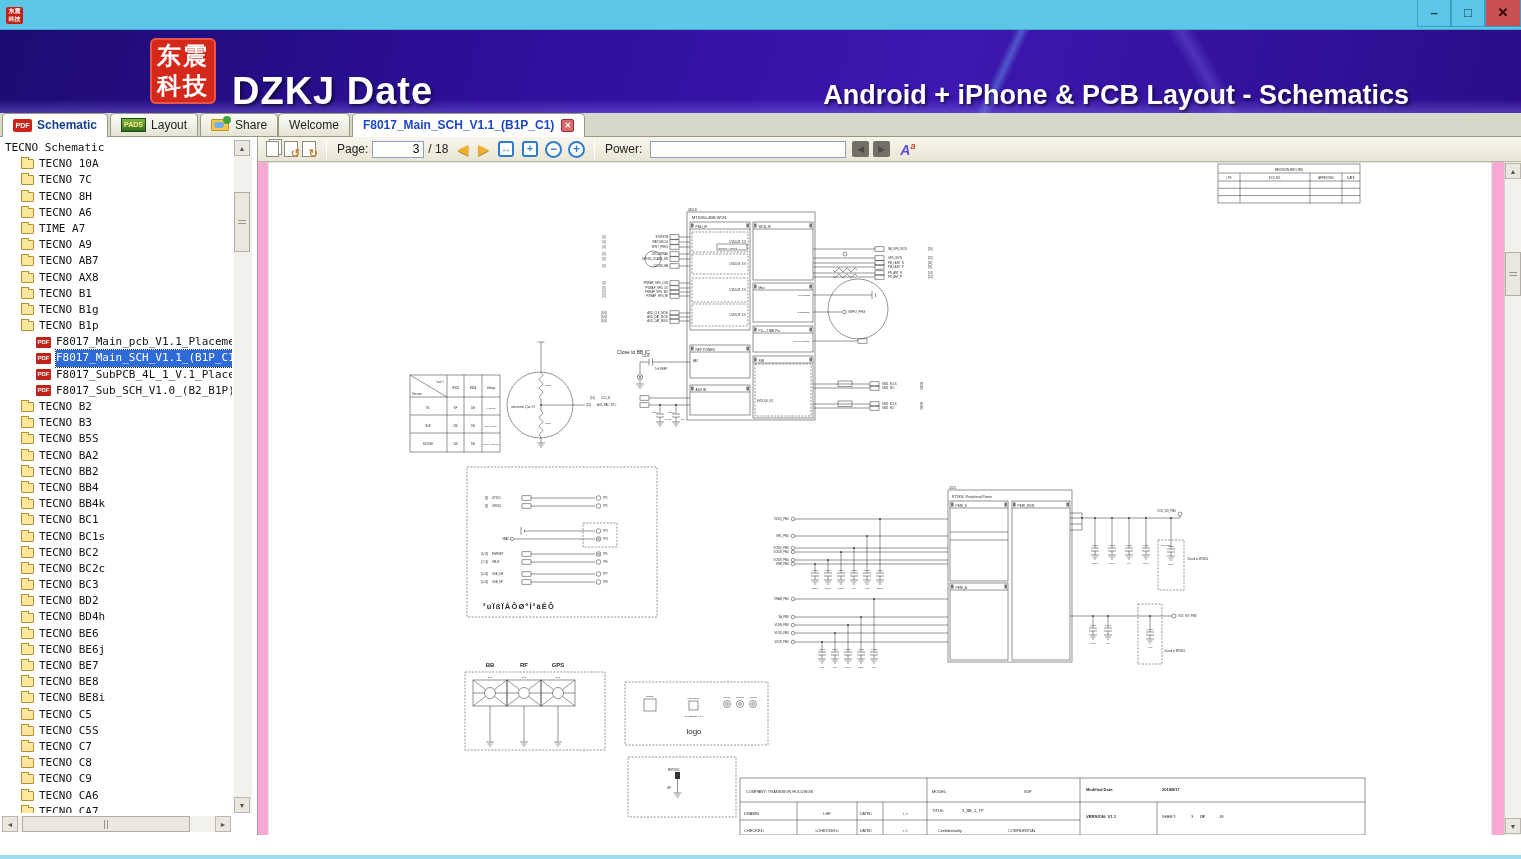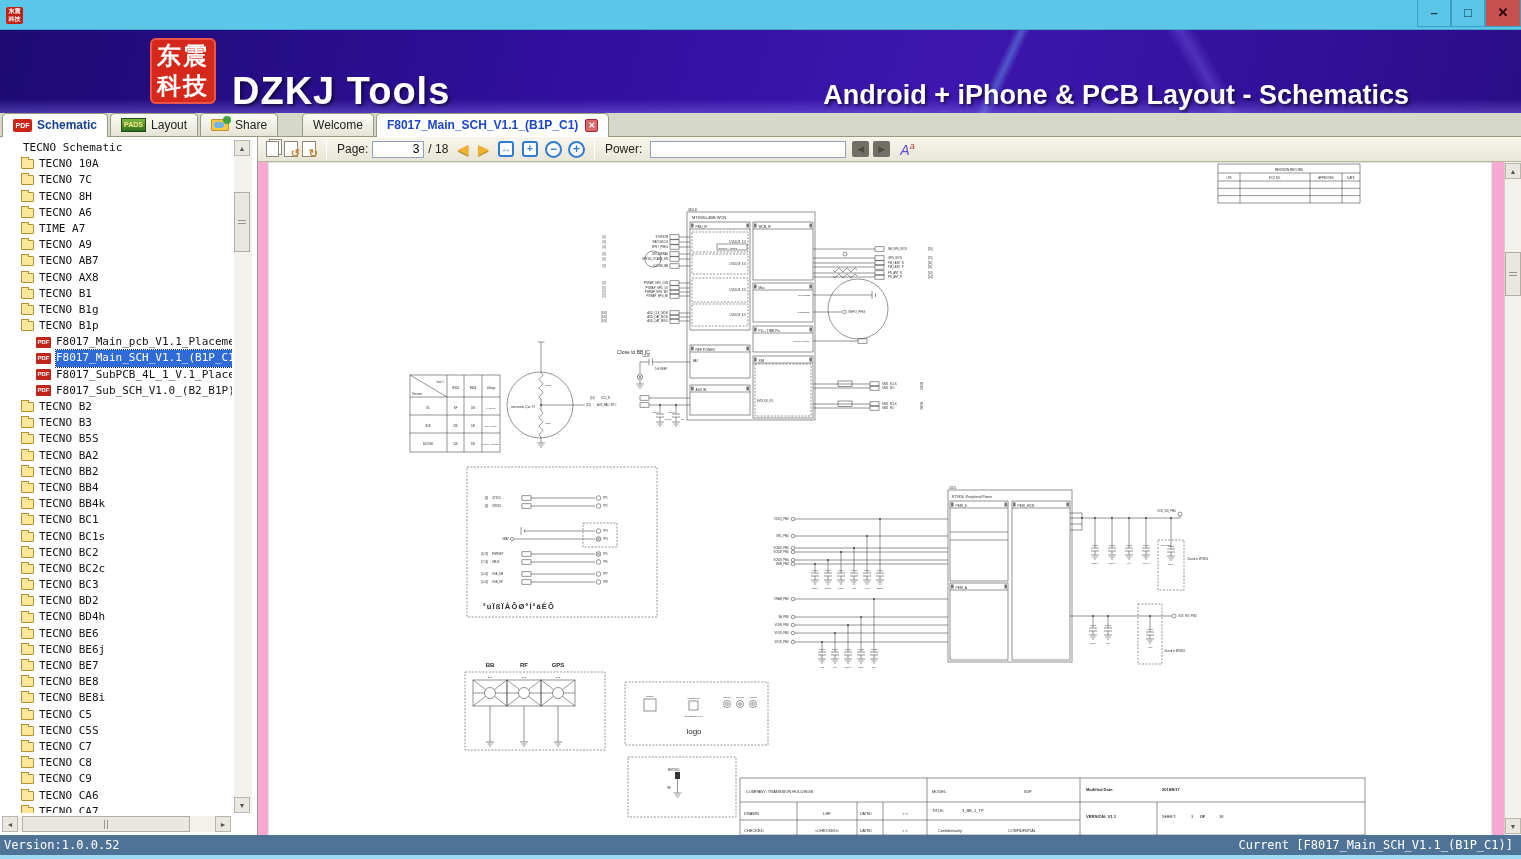--- a/index.html
+++ b/index.html
@@ -31,21 +31,21 @@
     text-shadow:2px 2px 3px rgba(0,0,0,.55)}
   .tagline{position:absolute;right:112px;top:50px;color:#fff;font-size:27px;font-weight:bold;
     text-shadow:2px 2px 3px rgba(0,0,0,.55)}
 
   
   .tabbar{position:absolute;left:0;top:113px;width:100%;height:24px;background:#d6d8ca;border-bottom:1px solid #98997f;
     display:flex;align-items:center}
   .tab{display:flex;align-items:center;height:23px;padding:0 10px;margin-left:2px;border:1px solid #98997f;border-bottom:none;
     border-radius:5px 5px 0 0;background:linear-gradient(#fdfdf8,#e4e3d4);font-size:12px;color:#222;white-space:nowrap}
   .tab.active{background:#fff;font-weight:bold;color:#15418e;height:24px}
-  .tab.doc.first{margin-left:24px}
+  .tab.doc.first{margin-left:0}
   .tab.doc.active-doc{background:#fff;color:#1c46c8;font-weight:bold;height:24px}
   .pdf-badge{display:inline-block;width:19px;height:13px;background:#cc2418;color:#fff;font-size:7px;font-weight:bold;
     line-height:13px;text-align:center;border-radius:2px;margin-right:5px}
   .pads-badge{display:inline-block;width:25px;height:14px;background:linear-gradient(#7cb83f,#2f6e1f);border:1px solid #1e4a12;
     color:#ffe98a;font-size:7px;font-weight:bold;line-height:12px;text-align:center;margin-right:5px}
   .share-ic{display:inline-block;width:18px;height:12px;background:#f7c64a;border:1px solid #c2912b;border-radius:1px;
     position:relative;margin-right:6px}
   .share-ic::before{content:'';position:absolute;left:2px;top:2px;width:10px;height:6px;background:#6fb3e8;border-radius:3px}
   .share-ic::after{content:'';position:absolute;right:-3px;top:-4px;width:8px;height:8px;background:#3fa33f;border-radius:50%}
   .tab-close{display:inline-block;width:13px;height:13px;background:#d76a6a;border:1px solid #a23;color:#fff;
@@ -62,27 +62,27 @@
   .tinput{height:17px;border:1px solid #8fa0c0;background:#fff;font-size:12px;padding:0 4px;font-family:"Liberation Sans",sans-serif}
   .pageinput{width:52px;text-align:right}
   .findinput{width:196px;margin-left:4px}
   .goldbtn{font-size:14px;color:#f0b22c;text-shadow:0 1px 1px #9a7414;margin:0 5px;line-height:20px}
   .ic-fit{width:16px;height:16px;border:2px solid #2f7bd0;border-radius:3px;background:#fff;color:#2f7bd0;
     font-size:10px;font-weight:bold;line-height:12px;text-align:center;margin:0 4px}
   .ic-zoom{width:17px;height:17px;border:2px solid #2f7bd0;border-radius:50%;background:#fff;color:#2f7bd0;
     font-size:12px;font-weight:bold;line-height:13px;text-align:center;margin:0 3px}
   .ic-book{width:17px;height:16px;background:#716f66;border-radius:2px;color:#4c4a42;font-size:9px;line-height:16px;
     text-align:center;margin:0 2px}
-  .ic-font{font-size:14px;font-weight:normal;font-style:italic;color:#5b4fd6;margin-left:8px}
+  .ic-font{font-size:14px;font-weight:bold;font-style:italic;color:#5b4fd6;margin-left:8px}
   .ic-font sup{color:#c0392b;font-size:9px}
 
   
   .sidebar{position:absolute;left:0;top:137px;width:258px;bottom:24px;background:#fff;border-right:1px solid #a0a0a0;overflow:hidden}
   .tree{position:absolute;left:0;top:3px;right:25px;bottom:22px;overflow:hidden;white-space:nowrap}
-  .tree-root{font:11px/16.2px "DejaVu Sans Mono",monospace;color:#111;padding-left:23px}
+  .tree-root{font:11px/16.2px "DejaVu Sans Mono",monospace;color:#111;padding-left:5px}
   .trow{display:flex;align-items:center;height:16.2px;padding-left:21px}
   .trow.pdf{padding-left:36px}
   .tic{flex:none;margin-right:5px}
   .tic.folder{width:13px;height:10px;background:#fce79a;border:1px solid #b49030;border-radius:1px;position:relative}
   .tic.folder::before{content:'';position:absolute;top:-3px;left:-1px;width:6px;height:2px;background:#fce79a;border:1px solid #b49030;border-bottom:none}
   .tic.pdf{width:15px;height:11px;background:#c22318;color:#fff;font:bold 6px/11px "Liberation Sans",sans-serif;
     text-align:center;border-radius:1px}
   .tlb{font:11px/16.2px "DejaVu Sans Mono",monospace;color:#111}
   .trow.sel .tlb{background:#2e6bd6;color:#fff;outline:1px dotted #0a2a6a}
 
@@ -121,21 +121,21 @@
       <div class="wbtn">□</div>
       <div class="wbtn close">✕</div>
     </div>
   </div>
 
   <div class="banner">
     <div class="streak1"></div>
     <div class="streak2"></div>
     <div class="sheen"></div>
     <div class="logo">东震科技</div>
-    <div class="appname">DZKJ Tools</div>
+    <div class="appname">DZKJ Date</div>
     <div class="tagline">Android + iPhone &amp; PCB Layout - Schematics</div>
   </div>
 
   <div class="tabbar">
     <div class="tab active">
       <span class="pdf-badge">PDF</span>
       <span>Schematic</span>
     </div>
     <div class="tab">
       <span class="pads-badge">PADS</span>
@@ -1052,18 +1052,14 @@
       </svg>
     <div class="v-scroll">
       <div class="sarrow" style="top:1px;left:0">▲</div>
       <div class="sthumb" style="top:90px;left:0;width:16px;height:44px">
           <span class="grip"></span>
         </div>
       <div class="sarrow" style="bottom:1px;left:0">▼</div>
     </div>
   </div>
 
-  <div class="statusbar">
-    <span class="sleft">Version:1.0.0.52</span>
-    <span class="sright">Current [F8017_Main_SCH_V1.1_(B1P_C1)]</span>
-  </div>
   <div class="bottomstrip"></div>
 </div>
 
 </body></html>

